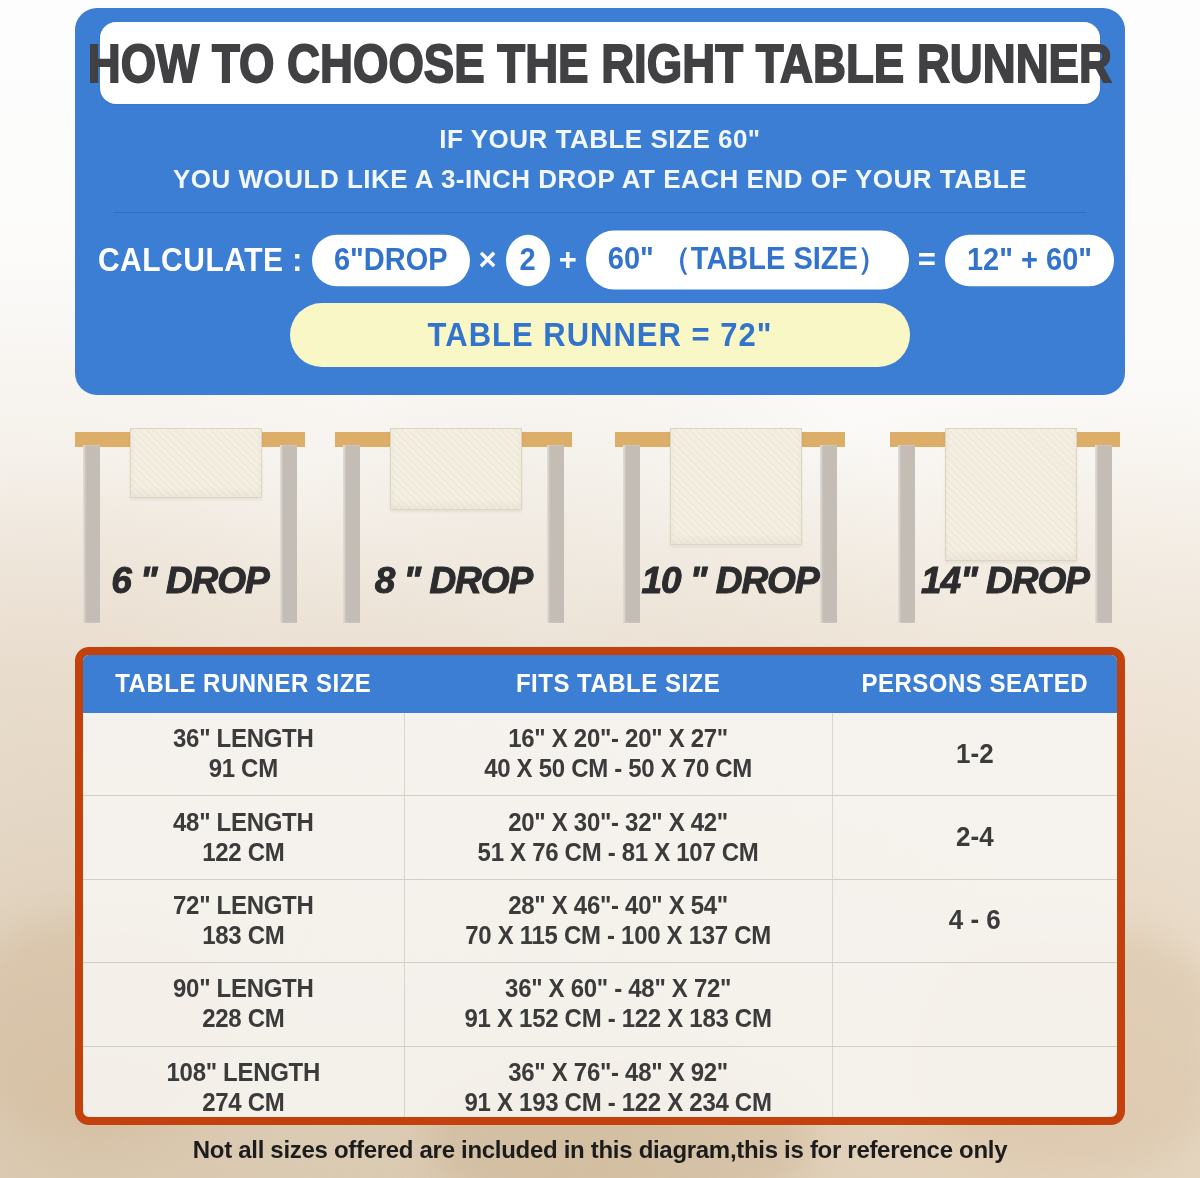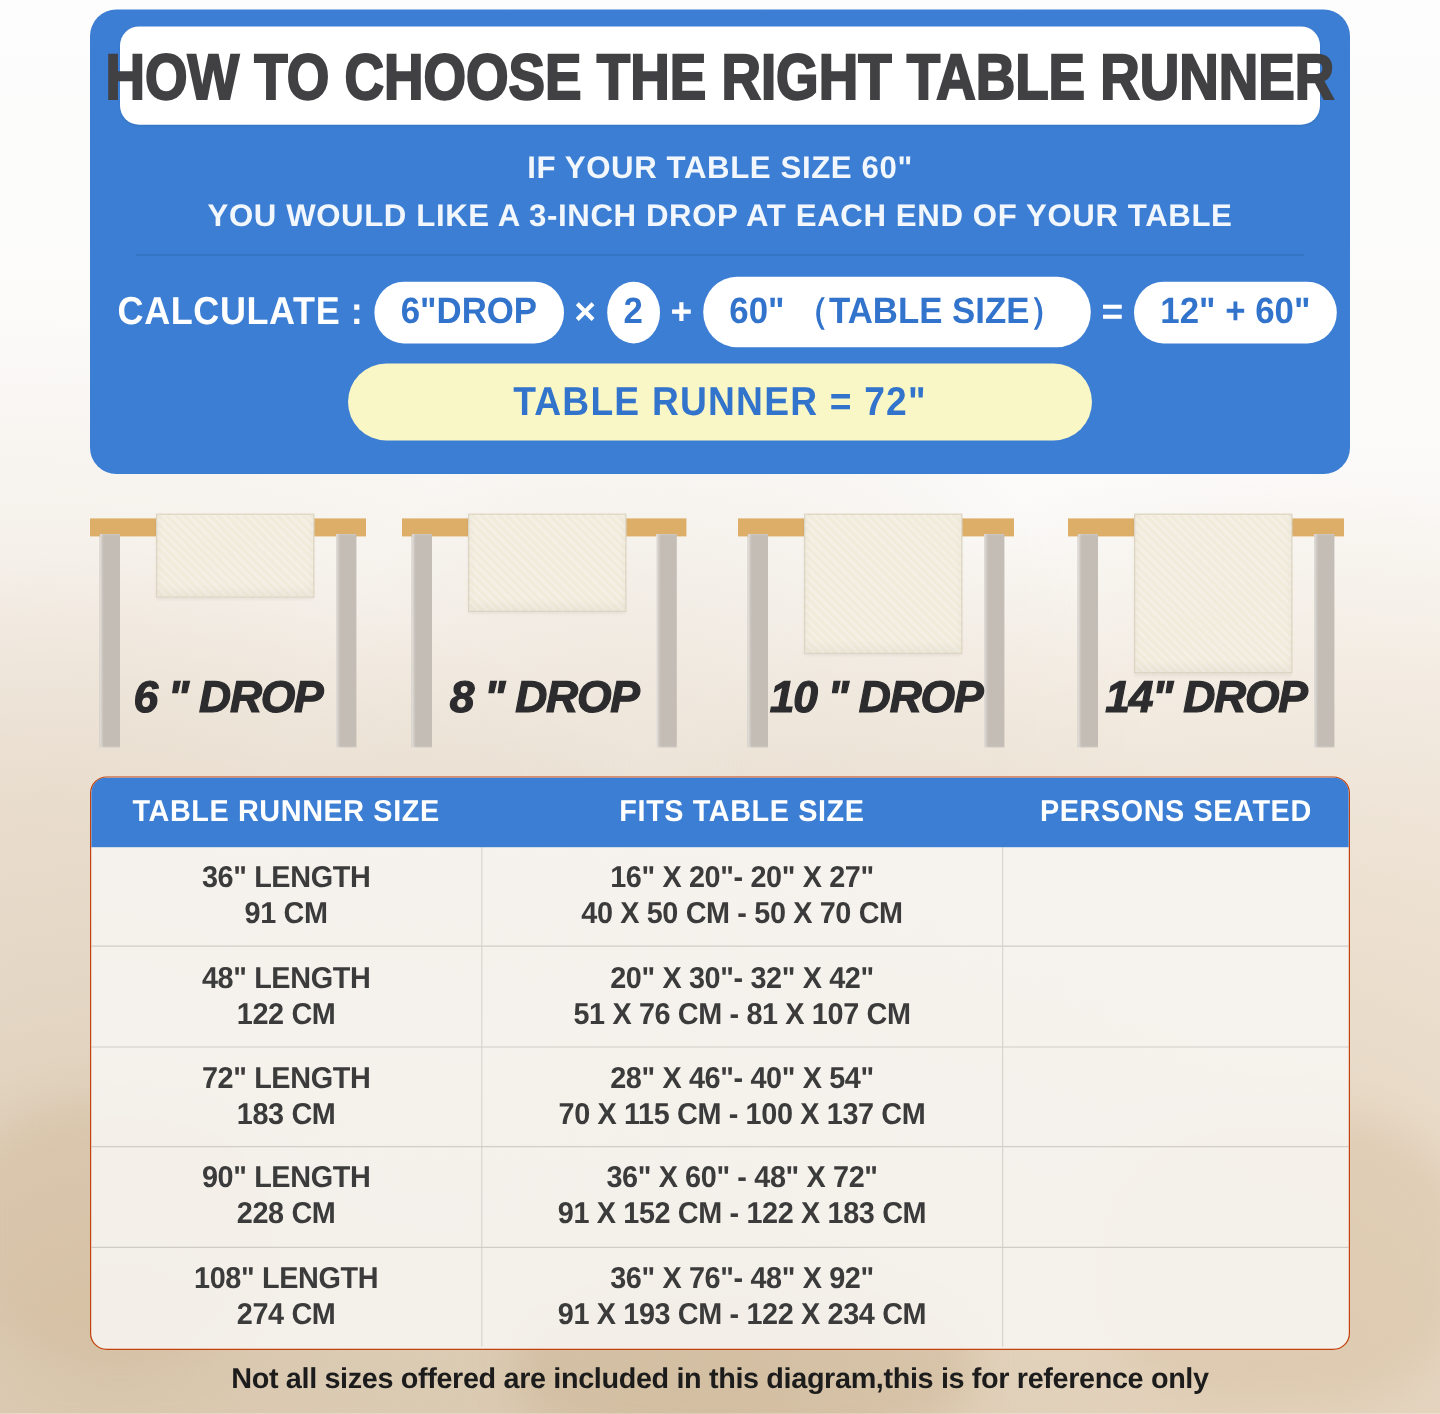--- a/index.html
+++ b/index.html
@@ -82,21 +82,21 @@
   .r14{height:133px;}
   .drop-label{
     position:absolute;top:165px;left:0;width:100%;text-align:center;
     font-style:italic;font-weight:bold;font-size:37px;color:#2c2c2e;
     letter-spacing:-1px;-webkit-text-stroke:1px #2c2c2e;white-space:nowrap;
   }
 
   
   .size-table{
     position:absolute;left:75px;top:647px;width:1050px;height:478px;
-    border:1px solid #c2410c;border-radius:14px;box-sizing:border-box;
+    border:8px solid #c2410c;border-radius:14px;box-sizing:border-box;
     overflow:hidden;background:rgba(247,245,241,.88);
   }
   .thead{display:flex;height:58px;background:#3b7ed3;align-items:center;}
   .th{color:#fff;font-weight:bold;font-size:24px;text-align:center;letter-spacing:.5px;transform:scaleY(1.05);}
   .c1{width:31%;}
   .c2{width:41.5%;}
   .c3{width:27.5%;}
   .tbody{display:flex;flex-direction:column;}
   .tr{display:flex;height:82.4px;align-items:center;}
   .tr + .tr{border-top:1px solid rgba(150,148,144,.38);}
@@ -178,42 +178,51 @@
 
     <div class="tr">
       <div class="td c1">
         <span class="cell-line">36" LENGTH</span>
         <span class="cell-line">91 CM</span>
       </div>
       <div class="td c2">
         <span class="cell-line">16" X 20"- 20" X 27"</span>
         <span class="cell-line">40 X 50 CM - 50 X 70 CM</span>
       </div>
+      <div class="td c3">
+        <span class="persons">1-2</span>
+      </div>
     </div>
 
     <div class="tr">
       <div class="td c1">
         <span class="cell-line">48" LENGTH</span>
         <span class="cell-line">122 CM</span>
       </div>
       <div class="td c2">
         <span class="cell-line">20" X 30"- 32" X 42"</span>
         <span class="cell-line">51 X 76 CM - 81 X 107 CM</span>
       </div>
+      <div class="td c3">
+        <span class="persons">2-4</span>
+      </div>
     </div>
 
     <div class="tr">
       <div class="td c1">
         <span class="cell-line">72" LENGTH</span>
         <span class="cell-line">183 CM</span>
       </div>
       <div class="td c2">
         <span class="cell-line">28" X 46"- 40" X 54"</span>
         <span class="cell-line">70 X 115 CM - 100 X 137 CM</span>
       </div>
+      <div class="td c3">
+        <span class="persons">4 - 6</span>
+      </div>
     </div>
 
     <div class="tr">
       <div class="td c1">
         <span class="cell-line">90" LENGTH</span>
         <span class="cell-line">228 CM</span>
       </div>
       <div class="td c2">
         <span class="cell-line">36" X 60" - 48" X 72"</span>
         <span class="cell-line">91 X 152 CM - 122 X 183 CM</span>

